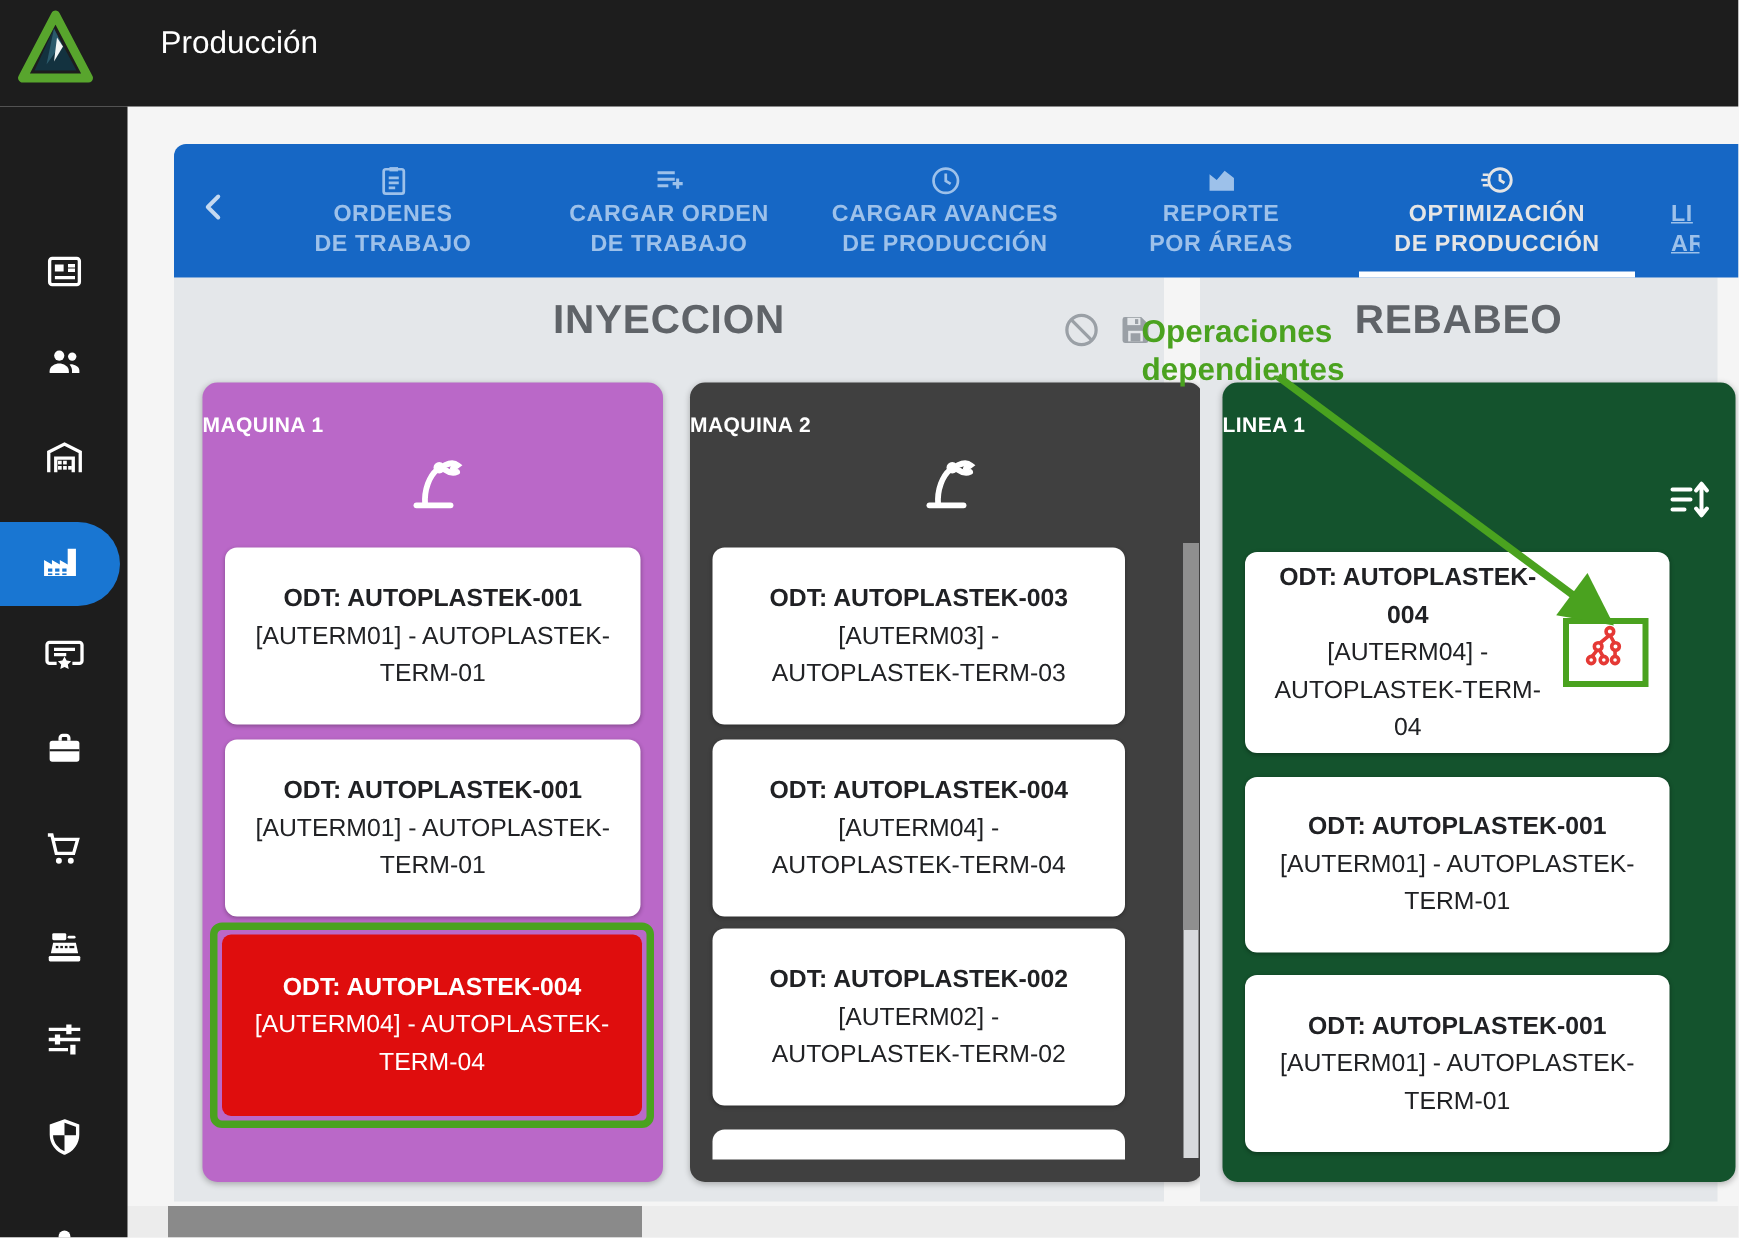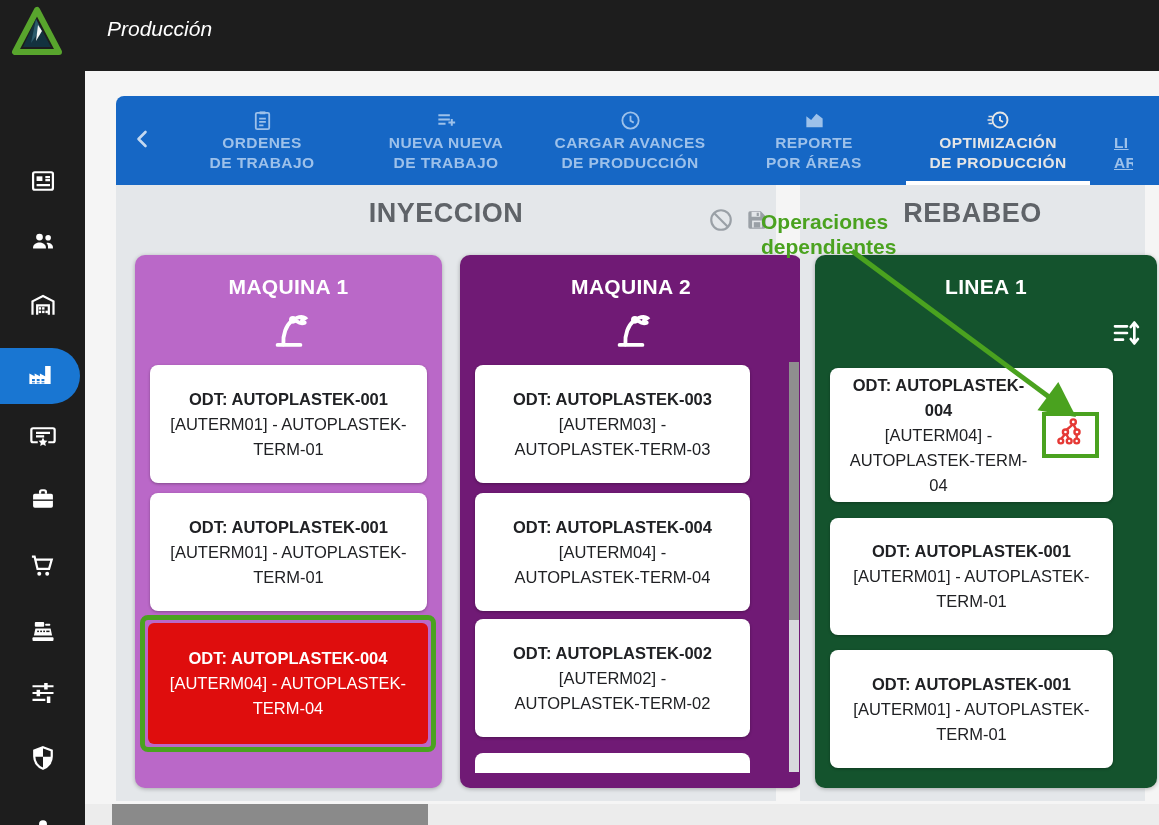--- a/index.html
+++ b/index.html
@@ -2,21 +2,21 @@
 <html><head>
 <meta charset="utf-8">
 <style>
   * { box-sizing: border-box; margin: 0; padding: 0; }
   html,body { width:1159px; height:825px; }
   body { position:relative; overflow:hidden; background:#f5f5f5;
          font-family:"Liberation Sans", sans-serif; }
 
   
   .topbar { position:absolute; left:0; top:0; width:1159px; height:71px;
-            background:#1d1d1d; z-index:10; display:flex; align-items:center;font-style:italic; }
+            background:#1d1d1d; z-index:10; display:flex; align-items:center; }
   .logo { position:absolute; left:11px; top:5px; }
   .apptitle { position:absolute; left:107px; top:0; height:57px; line-height:57px;
               color:#fff; font-size:21px; }
   .sidebar { position:absolute; left:0; top:71px; width:85px; height:754px;
              background:#1d1d1d; z-index:9; }
   .sb-item { position:absolute; left:0; width:85px; height:56px;
              display:flex; align-items:center; justify-content:center;
              color:#fff; cursor:pointer; }
   .sb-item.active { width:80px; background:#1976d2; border-radius:0 28px 28px 0; }
 
@@ -35,21 +35,21 @@
   .tab.partial { width:43px; overflow:hidden; align-items:flex-start; padding-left:24px; padding-top:37px;text-decoration:underline; }
 
   
   .area { position:absolute; top:185px; height:616px; background:#e4e7ea; }
   .area h2 { text-align:center; font-size:27px; font-weight:bold; color:#5f6368;
              padding-top:13px; letter-spacing:.5px; }
   .area-actions { position:absolute; top:22px; display:flex; gap:10px; color:#9aa0a6; }
   .area-actions span { cursor:pointer; }
 
   .col { position:absolute; border-radius:10px; box-shadow:0 1px 4px rgba(0,0,0,.28); }
-  .col h3 { text-align:center; color:#fff; font-size:21px; font-weight:bold;
+  .col h3 { text-align:left; color:#fff; font-size:14px; font-weight:bold;
             margin-top:20px; letter-spacing:.3px; }
   .col .colicon { display:flex; justify-content:center; margin-top:10px; color:#fff; }
 
   .card { position:absolute; background:#fff; border-radius:8px;
           box-shadow:0 1px 3px rgba(0,0,0,.3); display:flex; align-items:center;
           justify-content:center; text-align:center; color:#202124;
           font-size:16.5px; line-height:25px; padding:10px 14px; cursor:pointer; }
   .card .t { font-weight:bold; }
   .card.red { background:#df0d0d; color:#fff; box-shadow:none; }
   .annot-border { position:absolute; border:5px solid #4aa21f; border-radius:8px; padding:3px; }
@@ -220,21 +220,21 @@
     <span>ORDENES</span>
     <span>DE TRABAJO</span>
   </div>
 
   <div class="tab">
     <span class="ticon">
       <svg width="23" height="23" viewBox="0 0 24 24" fill="none" stroke="currentColor" stroke-width="2.1">
         <path d="M3.5 6.5h12M3.5 11h12M3.5 15.5h7.5M17.5 10.5v7M14 14h7"></path>
       </svg>
       </span>
-    <span>NUEVA NUEVA</span>
+    <span>CARGAR ORDEN</span>
     <span>DE TRABAJO</span>
   </div>
 
   <div class="tab">
     <span class="ticon">
       <svg width="23" height="23" viewBox="0 0 24 24" fill="none" stroke="currentColor" stroke-width="1.9">
         <circle cx="12" cy="12" r="8.5"></circle>
           <path d="M12 7v5.2l3.4 2"></path>
       </svg>
       </span>
@@ -315,21 +315,21 @@
     <div class="annot-border" style="left:5px; top:360px; width:296px; height:137px;">
       <div class="card red">
         <div>
             <div class="t">ODT: AUTOPLASTEK-004</div>
              <div>[AUTERM04] - AUTOPLASTEK-TERM-04</div>
           </div>
       </div>
     </div>
   </div>
 
-  <div class="col" style="left:344px; top:70px; width:342px; height:533px; background:#701a75;">
+  <div class="col" style="left:344px; top:70px; width:342px; height:533px; background:#404040;">
     <h3>MAQUINA 2</h3>
     <div class="colicon">
       <svg width="42" height="42" viewBox="0 0 24 24" fill="none" stroke="#fff" stroke-width="2.2" stroke-linecap="round">
         <path d="M5.5 20.5h13"></path>
         <path d="M8.8 20.3C8.3 14.5 10.6 9.2 13.3 7"></path>
         <circle cx="14.2" cy="6.2" r="2.2" fill="#fff" stroke="none"></circle>
         <path d="M16.4 5.2c2.1-1 3.8-.8 4.8 0l-1.8 1.3"></path>
         <path d="M16.4 7c1.7 1.2 3.3 1.4 4.6.8"></path>
       </svg>
     </div>

